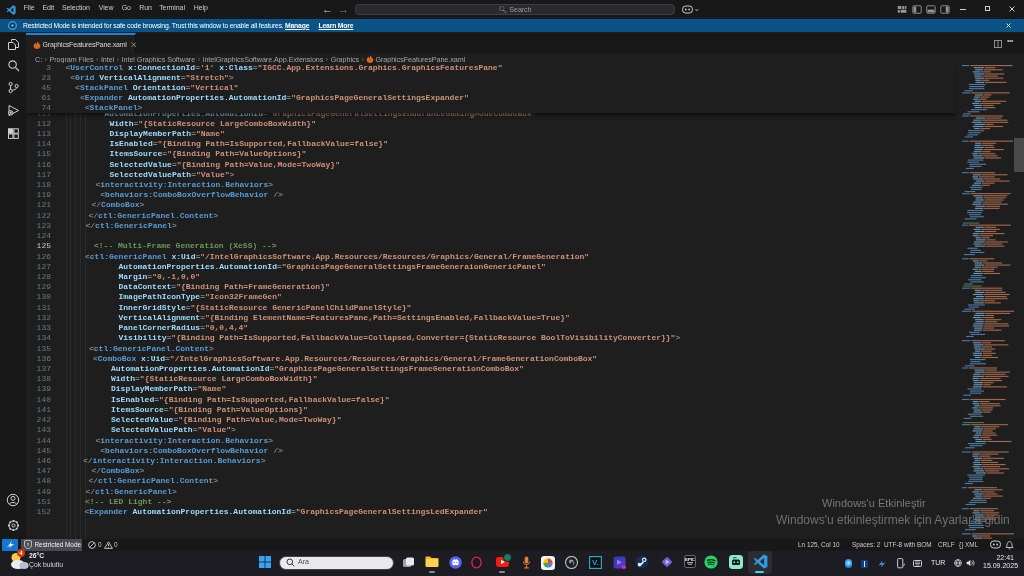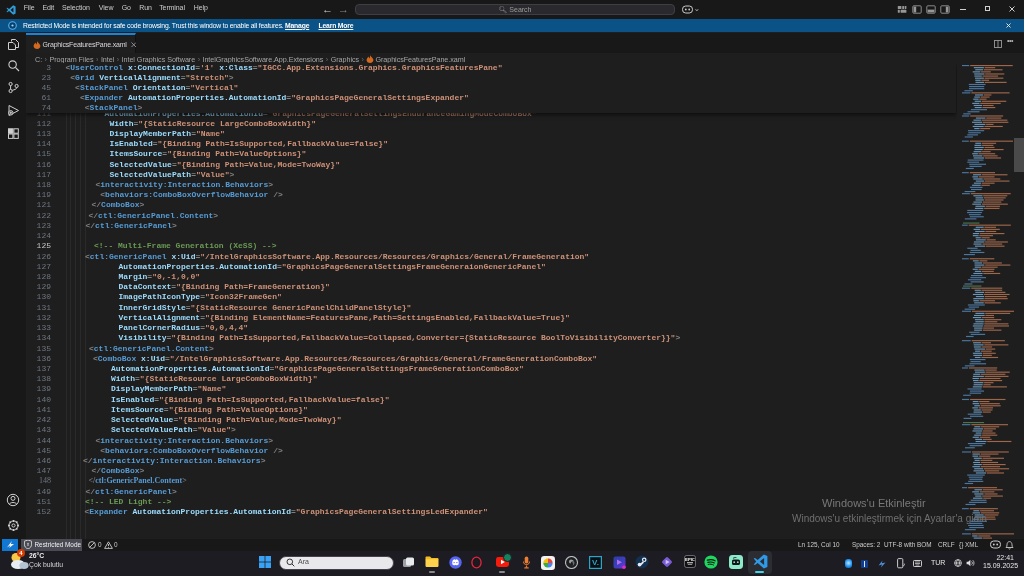--- a/index.html
+++ b/index.html
@@ -231,21 +231,21 @@
           <div class="row" style="height:10.22px;line-height:10.22px;"><span class="ln" style="color:#6e7681">138</span><span class="cd" style="margin-left:60px"><i style="color:#9cdcfe">Width</i><i style="color:#808080">=</i><i style="color:#ce9178">"{StaticResource LargeComboBoxWidth}"</i></span></div>
           <div class="row" style="height:10.22px;line-height:10.22px;"><span class="ln" style="color:#6e7681">139</span><span class="cd" style="margin-left:60px"><i style="color:#9cdcfe">DisplayMemberPath</i><i style="color:#808080">=</i><i style="color:#ce9178">"Name"</i></span></div>
           <div class="row" style="height:10.22px;line-height:10.22px;"><span class="ln" style="color:#6e7681">140</span><span class="cd" style="margin-left:60px"><i style="color:#9cdcfe">IsEnabled</i><i style="color:#808080">=</i><i style="color:#ce9178">"{Binding Path=IsSupported,FallbackValue=false}"</i></span></div>
           <div class="row" style="height:10.22px;line-height:10.22px;"><span class="ln" style="color:#6e7681">141</span><span class="cd" style="margin-left:60px"><i style="color:#9cdcfe">ItemsSource</i><i style="color:#808080">=</i><i style="color:#ce9178">"{Binding Path=ValueOptions}"</i></span></div>
           <div class="row" style="height:10.22px;line-height:10.22px;"><span class="ln" style="color:#6e7681">242</span><span class="cd" style="margin-left:60px"><i style="color:#9cdcfe">SelectedValue</i><i style="color:#808080">=</i><i style="color:#ce9178">"{Binding Path=Value,Mode=TwoWay}"</i></span></div>
           <div class="row" style="height:10.22px;line-height:10.22px;"><span class="ln" style="color:#6e7681">143</span><span class="cd" style="margin-left:60px"><i style="color:#9cdcfe">SelectedValuePath</i><i style="color:#808080">=</i><i style="color:#ce9178">"Value"</i><i style="color:#808080">&gt;</i></span></div>
           <div class="row" style="height:10.22px;line-height:10.22px;"><span class="ln" style="color:#6e7681">144</span><span class="cd" style="margin-left:44.5px"><i style="color:#808080">&lt;</i><i style="color:#569cd6">interactivity:Interaction.Behaviors</i><i style="color:#808080">&gt;</i></span></div>
           <div class="row" style="height:10.22px;line-height:10.22px;"><span class="ln" style="color:#6e7681">145</span><span class="cd" style="margin-left:49.3px"><i style="color:#808080">&lt;</i><i style="color:#569cd6">behaviors:ComboBoxOverflowBehavior</i><i style="color:#d4d4d4"> </i><i style="color:#808080">/&gt;</i></span></div>
           <div class="row" style="height:10.22px;line-height:10.22px;"><span class="ln" style="color:#6e7681">146</span><span class="cd" style="margin-left:32px"><i style="color:#808080">&lt;/</i><i style="color:#569cd6">interactivity:Interaction.Behaviors</i><i style="color:#808080">&gt;</i></span></div>
           <div class="row" style="height:10.22px;line-height:10.22px;"><span class="ln" style="color:#6e7681">147</span><span class="cd" style="margin-left:40.5px"><i style="color:#808080">&lt;/</i><i style="color:#569cd6">ComboBox</i><i style="color:#808080">&gt;</i></span></div>
-          <div class="row" style="height:10.22px;line-height:10.22px;font-family:Liberation Serif, serif;"><span class="ln" style="color:#6e7681">148</span><span class="cd" style="margin-left:37.5px"><i style="color:#808080">&lt;/</i><i style="color:#569cd6">ctl:GenericPanel.Content</i><i style="color:#808080">&gt;</i></span></div>
+          <div class="row" style="height:10.22px;line-height:10.22px;"><span class="ln" style="color:#6e7681">148</span><span class="cd" style="margin-left:37.5px"><i style="color:#808080">&lt;/</i><i style="color:#569cd6">ctl:GenericPanel.Content</i><i style="color:#808080">&gt;</i></span></div>
           <div class="row" style="height:10.22px;line-height:10.22px;"><span class="ln" style="color:#6e7681">149</span><span class="cd" style="margin-left:34.5px"><i style="color:#808080">&lt;/</i><i style="color:#569cd6">ctl:GenericPanel</i><i style="color:#808080">&gt;</i></span></div>
           <div class="row" style="height:10.22px;line-height:10.22px;"><span class="ln" style="color:#6e7681">151</span><span class="cd" style="margin-left:34px"><i style="color:#6a9955">&lt;!-- LED Light --&gt;</i></span></div>
           <div class="row" style="height:10.22px;line-height:10.22px;"><span class="ln" style="color:#6e7681">152</span><span class="cd" style="margin-left:33.5px"><i style="color:#808080">&lt;</i><i style="color:#569cd6">Expander</i><i style="color:#d4d4d4"> </i><i style="color:#9cdcfe">AutomationProperties.AutomationId</i><i style="color:#808080">=</i><i style="color:#ce9178">"GraphicsPageGeneralSettingsLedExpander"</i></span></div>
         </div>
 
     <div id="sticky" style="position:absolute;left:0;top:0;width:930px;height:50.5px;background:#1e1e1e;box-shadow:0 2px 4px rgba(0,0,0,0.55);color:#d4d4d4">
           <div class="row" style="height:10.1px;line-height:10.1px;"><span class="ln" style="color:#6e7681">3</span><span class="cd" style="margin-left:14.5px"><i style="color:#808080">&lt;</i><i style="color:#569cd6">UserControl</i><i style="color:#d4d4d4"> </i><i style="color:#9cdcfe">x:ConnectionId</i><i style="color:#808080">=</i><i style="color:#ce9178">'1'</i><i style="color:#d4d4d4"> </i><i style="color:#9cdcfe">x:Class</i><i style="color:#808080">=</i><i style="color:#ce9178">"IGCC.App.Extensions.Graphics.GraphicsFeaturesPane"</i></span></div>
           <div class="row" style="height:10.1px;line-height:10.1px;"><span class="ln" style="color:#6e7681">23</span><span class="cd" style="margin-left:19.299999999999997px"><i style="color:#808080">&lt;</i><i style="color:#569cd6">Grid</i><i style="color:#d4d4d4"> </i><i style="color:#9cdcfe">VerticalAlignment</i><i style="color:#808080">=</i><i style="color:#ce9178">"Stretch"</i><i style="color:#808080">&gt;</i></span></div>
           <div class="row" style="height:10.1px;line-height:10.1px;"><span class="ln" style="color:#6e7681">45</span><span class="cd" style="margin-left:24.099999999999994px"><i style="color:#808080">&lt;</i><i style="color:#569cd6">StackPanel</i><i style="color:#d4d4d4"> </i><i style="color:#9cdcfe">Orientation</i><i style="color:#808080">=</i><i style="color:#ce9178">"Vertical"</i></span></div>
           <div class="row" style="height:10.1px;line-height:10.1px;"><span class="ln" style="color:#6e7681">61</span><span class="cd" style="margin-left:28.900000000000006px"><i style="color:#808080">&lt;</i><i style="color:#569cd6">Expander</i><i style="color:#d4d4d4"> </i><i style="color:#9cdcfe">AutomationProperties.AutomationId</i><i style="color:#808080">=</i><i style="color:#ce9178">"GraphicsPageGeneralSettingsExpander"</i></span></div>
@@ -681,21 +681,21 @@
         <svg width="9" height="10" viewBox="0 0 9 10">
           <g fill="none" stroke="#cccccc" stroke-width="0.9">
             <path d="M1 7.5C1.8 7 2 5.9 2 4.8 2 3 3 1.6 4.5 1.6 6 1.6 7 3 7 4.8 7 5.9 7.2 7 8 7.5Z" stroke-linejoin="round"></path>
             <path d="M3.6 8.6C3.8 9.2 5.2 9.2 5.4 8.6"></path>
           </g>
         </svg>
       </div>
 </div>
 
 <div style="position:absolute;left:822px;top:497px;color:#787878;font-size:11px">Windows'u Etkinleştir</div>
-<div style="position:absolute;left:792px;top:513px;color:#6f6f6f;font-size:10px">Windows'u etkinleştirmek için Ayarlar'a gidin</div>
+<div style="position:absolute;left:776px;top:513px;color:#6f6f6f;font-size:12px">Windows'u etkinleştirmek için Ayarlar'a gidin</div>
 
 <div style="position:absolute;left:0;top:550.5px;width:1024px;height:25.5px;background:#1c1c22">
   <span style="position:absolute;left:29px;top:1.5px;font-size:6.8px;color:#ededed;font-weight:bold">26°C</span>
   <span style="position:absolute;left:29px;top:10px;font-size:6.8px;color:#d6d6d6">Çok bulutlu</span>
 </div>
 <div style="position:absolute;left:9px;top:551px;width:20px;height:20px">
       <svg width="20" height="20" viewBox="0 0 20 20">
         <circle cx="7" cy="6.5" r="4.5" fill="#f7c948"></circle>
         <ellipse cx="9" cy="13.5" rx="7" ry="4.6" fill="#e8edf4"></ellipse>
         <ellipse cx="15" cy="14.5" rx="4.6" ry="3.4" fill="#b6c2d0"></ellipse>

